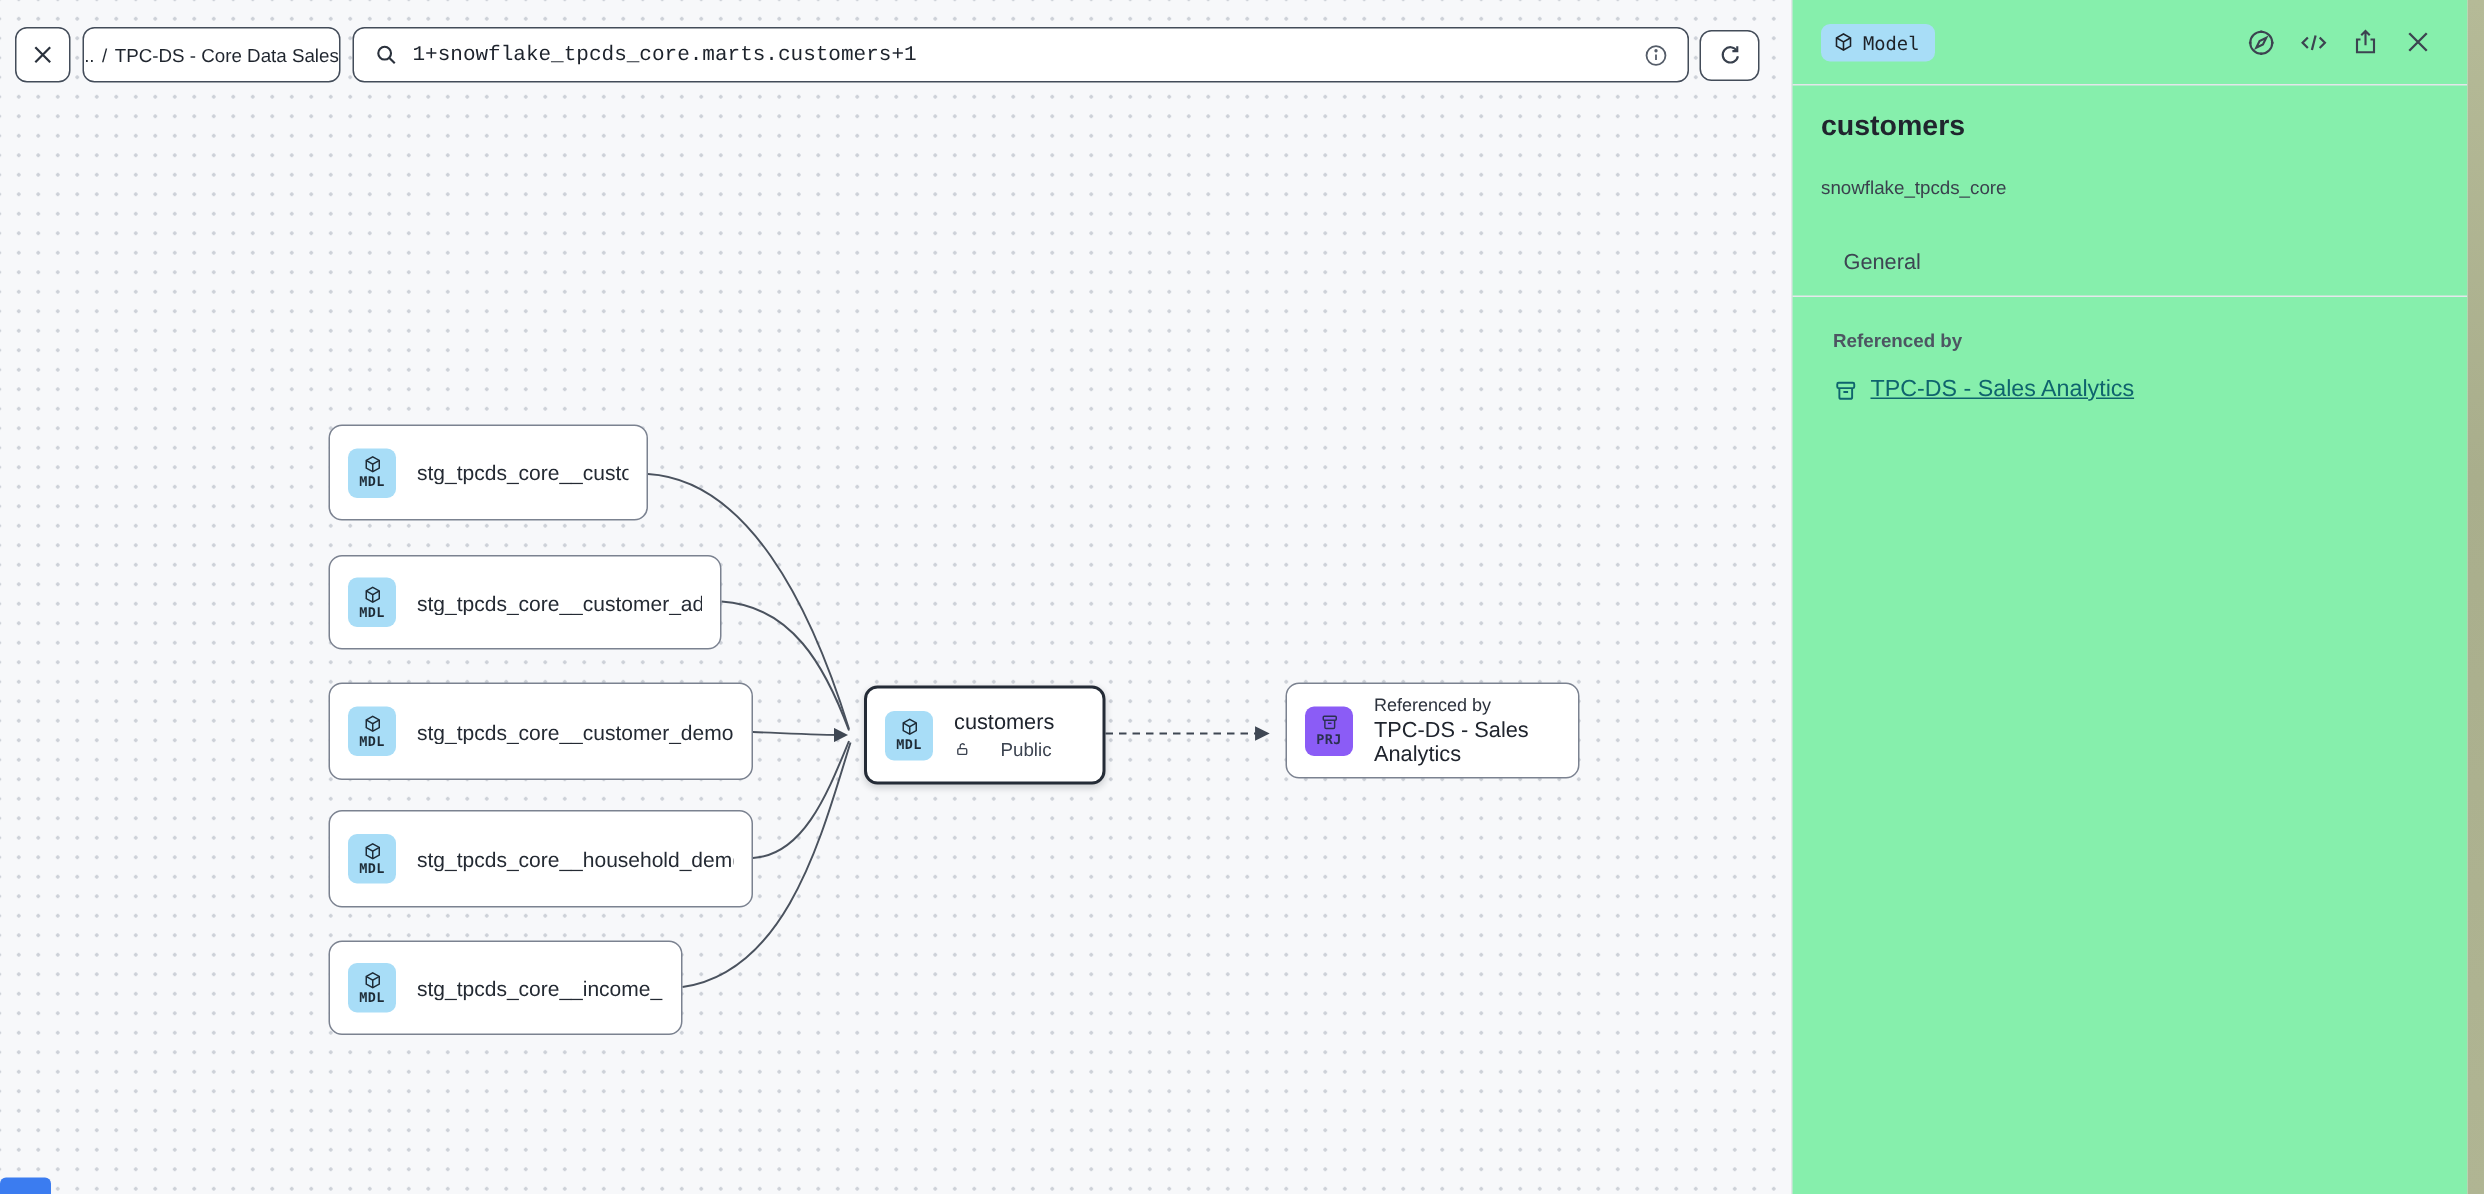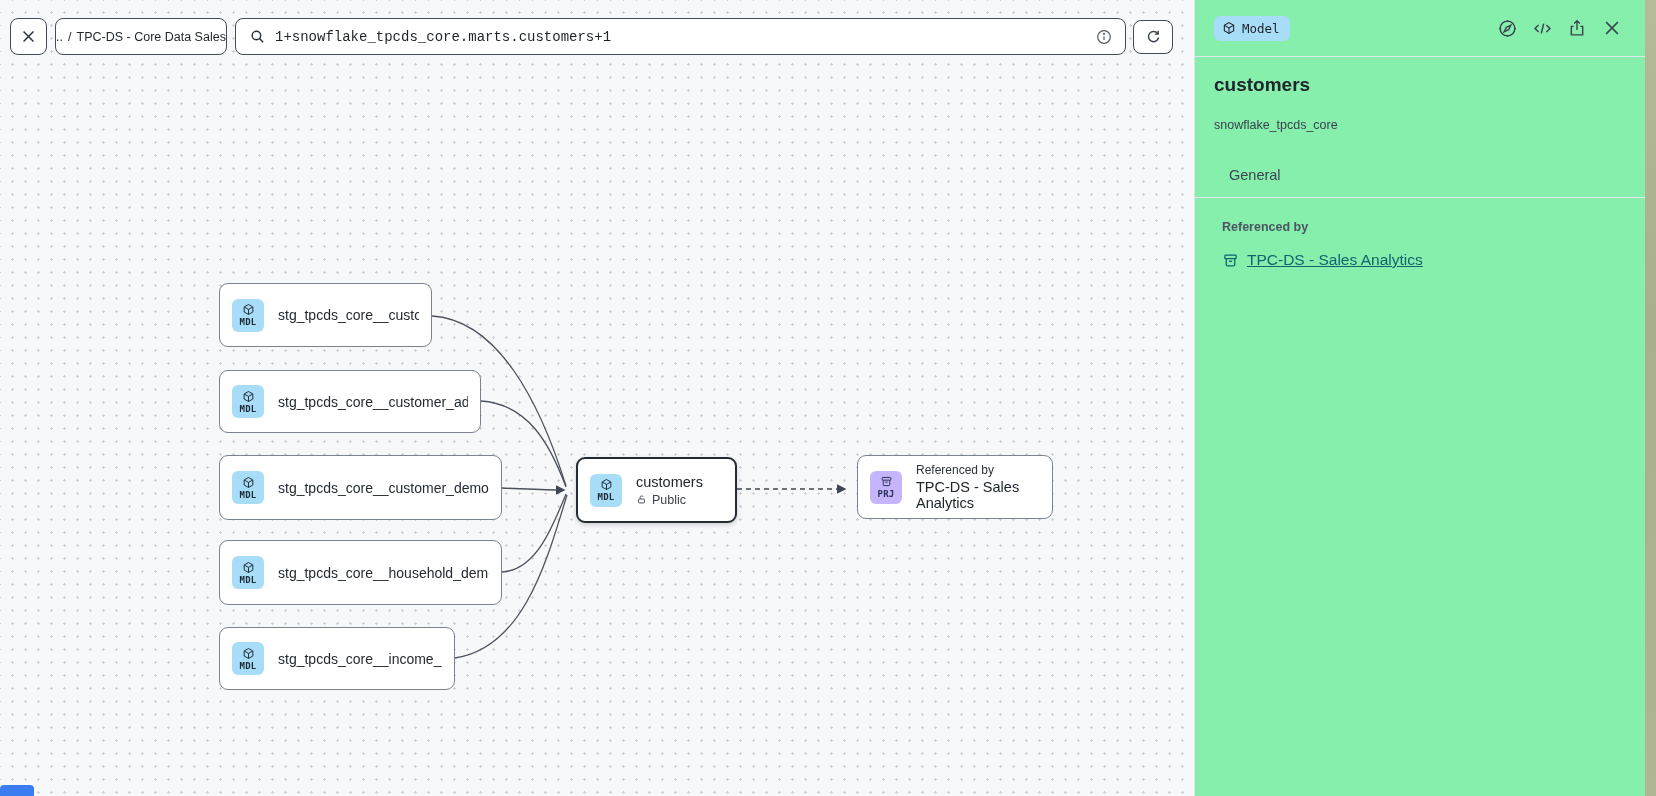--- a/index.html
+++ b/index.html
@@ -12,27 +12,27 @@
             background-color:#f7f8fa;
             background-image: radial-gradient(circle, #ccd0d7 1px, transparent 1.4px);
             background-size:13px 13px; background-position:6px 6px; }
   svg.edges { position:absolute; left:0; top:0; width:1194px; height:796px; }
 
   .node { position:absolute; background:#fff; border:1px solid #7b8290; border-radius:9px;
           display:flex; align-items:center; padding:0 12px; gap:14px; cursor:pointer; }
   .node.selected { border:2px solid #242b36; box-shadow:0 2px 5px rgba(15,20,30,.18); }
   .node-label { font-size:14px; color:#242a33; white-space:nowrap; overflow:hidden; }
   .node-title { font-size:14.5px; color:#20252e; }
-  .node-sub { display:flex; align-items:center; gap:5px; font-size:12.5px; color:#3c4350; margin-top:3px; }
+  .node-sub { display:flex; align-items:center; gap:20px; font-size:12.5px; color:#3c4350; margin-top:3px; }
   .node-kicker { font-size:12px; color:#2c323d; margin-bottom:2px; }
 
   .type-chip { width:32px; height:33px; border-radius:6px; flex:0 0 auto;
                display:flex; flex-direction:column; align-items:center; justify-content:center; gap:1px; }
   .type-chip.mdl { background:#a8ddf7; color:#1e2b36; }
-  .type-chip.prj { background:#c4b5fd; color:#2b3052; }
+  .type-chip.prj { background:#8b5cf6; color:#2b3052; }
   .type-chip span { font-family:"DejaVu Sans Mono", monospace; font-size:9px; font-weight:bold; letter-spacing:.3px; }
 
   .corner-blue { position:absolute; left:0; bottom:0; width:34px; height:11px;
                  background:#3b7cf0; border-radius:4px 4px 0 0; }
 
   
   .tb-btn { position:absolute; background:#fff; border:1.5px solid #434c59; border-radius:8px;
             display:flex; align-items:center; justify-content:center; color:#2a313c; cursor:pointer; }
   .tb-close { left:10px; top:18px; width:37px; height:37px; }
   .tb-crumb { left:55px; top:18px; width:172px; height:37px; gap:5px;

